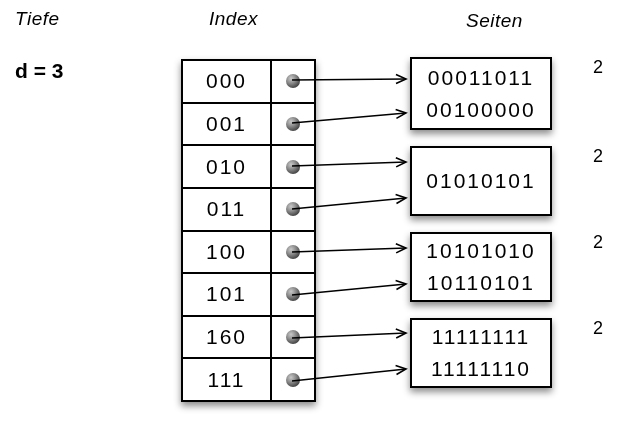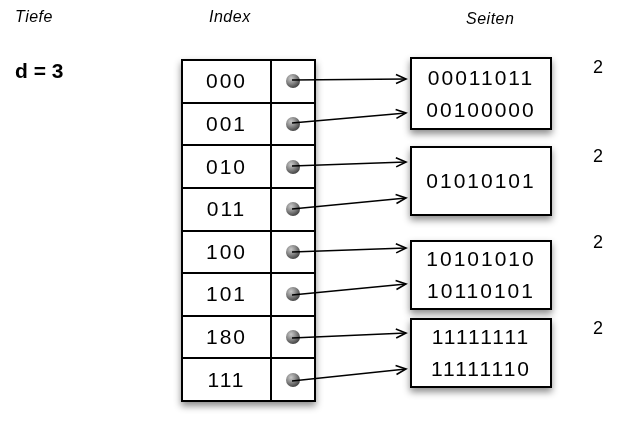--- a/index.html
+++ b/index.html
@@ -1,20 +1,20 @@
 <!DOCTYPE html>
 <html><head>
 <meta charset="utf-8">
 <style>
   html,body{margin:0;padding:0;background:#fff;}
   #canvas{
     position:relative;width:629px;height:421px;background:#ffffff;
     font-family:"Liberation Sans",sans-serif;color:#000;overflow:hidden;
   }
-  .hdr{position:absolute;font-style:italic;font-size:16px;font-weight:500;letter-spacing:.5px;}
+  .hdr{position:absolute;font-style:italic;font-size:19px;font-weight:500;letter-spacing:.5px;}
   #tiefe-hdr{left:15px;top:8px;}
   #index-hdr{left:209px;top:8px;}
   #seiten-hdr{left:466px;top:10px;}
   #depth-value{position:absolute;left:15px;top:59px;font-size:21px;font-weight:700;}
   #index-table{
     position:absolute;left:181px;top:59px;width:135px;height:343px;
     border:2px solid #000;box-sizing:border-box;background:#fff;
     display:flex;flex-direction:column;
     box-shadow:0 4px 7px rgba(0,0,0,0.45);
   }
@@ -33,21 +33,21 @@
     background:radial-gradient(circle at 36% 32%, #c9c9c9 0%, #8e8e8e 35%, #4a4a4a 72%, #000 100%);
   }
   .page-box{
     position:absolute;left:410px;width:142px;
     border:2px solid #000;box-sizing:border-box;background:#fff;
     box-shadow:0 4px 7px rgba(0,0,0,0.45);
     display:flex;flex-direction:column;align-items:center;justify-content:center;
   }
   #page-box-0{top:57px;height:73px;}
   #page-box-1{top:146px;height:70px;}
-  #page-box-2{top:240px;height:70px;text-align:right;}
+  #page-box-2{top:232px;height:70px;text-align:right;}
   #page-box-3{top:318px;height:70px;}
   .entry{font-size:21px;font-weight:500;letter-spacing:2px;line-height:32px;white-space:nowrap;}
   .local-depth{position:absolute;left:593px;font-size:18px;font-weight:500;}
   #depth-0{top:57px;} #depth-1{top:146px;} #depth-2{top:232px;} #depth-3{top:318px;}
   #arrows{position:absolute;left:0;top:0;pointer-events:none;}
 </style>
 </head>
 <body>
 
 <div id="canvas">
@@ -88,21 +88,21 @@
           <span class="dot"></span>
         </div>
     </div>
     <div class="row">
       <div class="cell-label">101</div>
       <div class="cell-ptr">
           <span class="dot"></span>
         </div>
     </div>
     <div class="row">
-      <div class="cell-label">180</div>
+      <div class="cell-label">160</div>
       <div class="cell-ptr">
           <span class="dot"></span>
         </div>
     </div>
     <div class="row">
       <div class="cell-label">111</div>
       <div class="cell-ptr">
           <span class="dot"></span>
         </div>
     </div>

